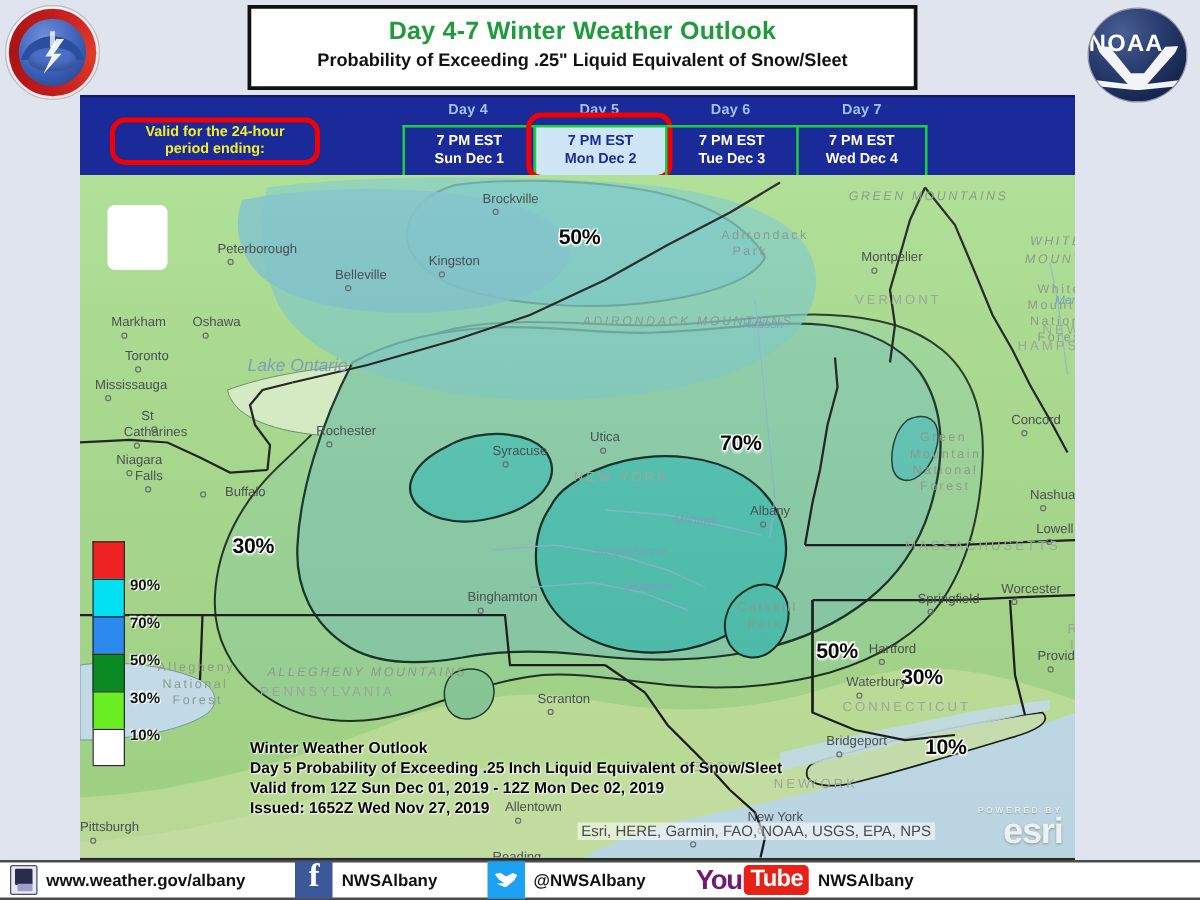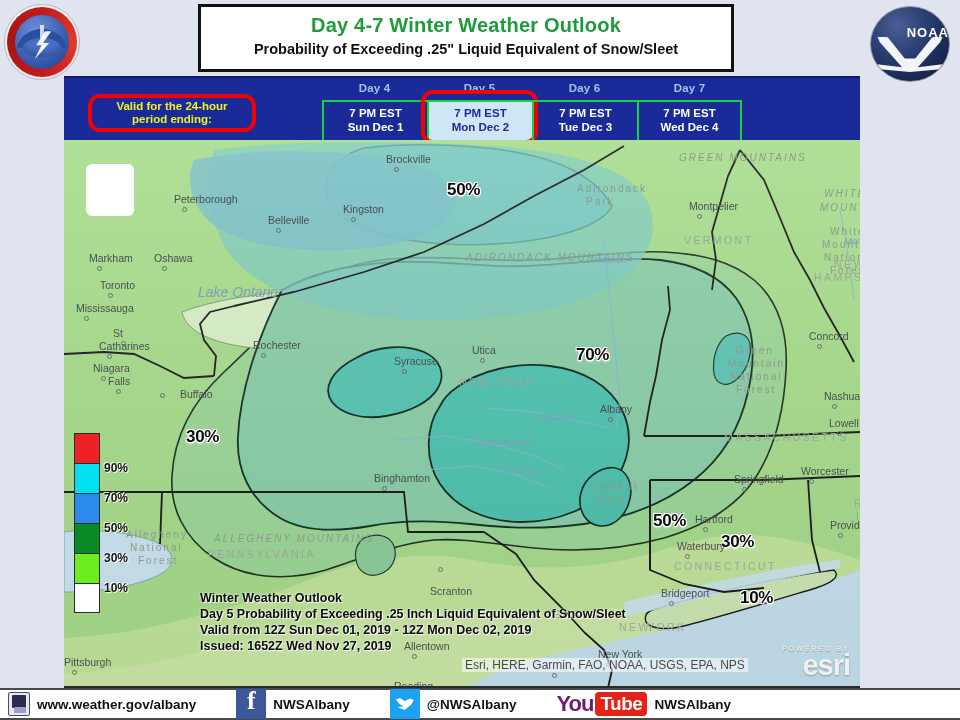--- a/index.html
+++ b/index.html
@@ -55,21 +55,21 @@
     border:1px solid #8d93a5;
     overflow:hidden;
   }
   .noaa-gull{
     position:absolute; left:8%; top:40%; width:84%; height:48%;
     background:#f2f4f7;
     clip-path: polygon(0 0, 16% 2%, 42% 62%, 58% 62%, 84% 2%, 100% 0, 96% 16%, 62% 86%, 100% 78%, 96% 92%, 50% 100%, 4% 92%, 0 78%, 38% 86%, 4% 16%);
   }
   .noaa-word{
     position:absolute; left:0; right:0; top:24%;
-    text-align:right; color:#fff; font-size:13px; font-weight:bold; letter-spacing:1px;
+    text-align:left; color:#fff; font-size:19px; font-weight:bold; letter-spacing:1px;
     font-family:"Liberation Sans", sans-serif;
   }
 
   
   .title-card{
     position:absolute; left:198px; top:4px; width:536px; height:68px;
     background:#ffffff; border:3px solid #111; 
   }
   .title-main{
     text-align:center; color:#1e9b3a; font-size:20px; font-weight:bold;
@@ -491,21 +491,21 @@
         <div class="city" style="left: 670px; top: 333px;">Springfield</div>
         <div class="citydot" style="left: 678px; top: 347px;"></div>
         <div class="city" style="left: 737px; top: 325px;">Worcester</div>
         <div class="citydot" style="left: 745px; top: 339px;"></div>
         <div class="city" style="left: 631px; top: 373px;">Hartford</div>
         <div class="citydot" style="left: 639px; top: 387px;"></div>
         <div class="city" style="left: 766px; top: 379px;">Providence</div>
         <div class="citydot" style="left: 774px; top: 393px;"></div>
         <div class="city" style="left: 613px; top: 400px;">Waterbury</div>
         <div class="citydot" style="left: 621px; top: 414px;"></div>
-        <div class="city" style="left: 366px; top: 413px; margin-top: 32px;">Scranton</div>
+        <div class="city" style="left: 366px; top: 413px;">Scranton</div>
         <div class="citydot" style="left: 374px; top: 427px;"></div>
         <div class="city" style="left: 597px; top: 447px;">Bridgeport</div>
         <div class="citydot" style="left: 605px; top: 461px;"></div>
         <div class="city" style="left: 534px; top: 508px;">New York</div>
         <div class="citydot" style="left: 542px; top: 522px;"></div>
         <div class="city" style="left: 480px; top: 519px; margin-top: 42px;">Edison</div>
         <div class="citydot" style="left: 488px; top: 533px;"></div>
         <div class="city" style="left: 330px; top: 540px;">Reading</div>
         <div class="city" style="left: 340px; top: 500px;">Allentown</div>
         <div class="citydot" style="left: 348px; top: 514px;"></div>

